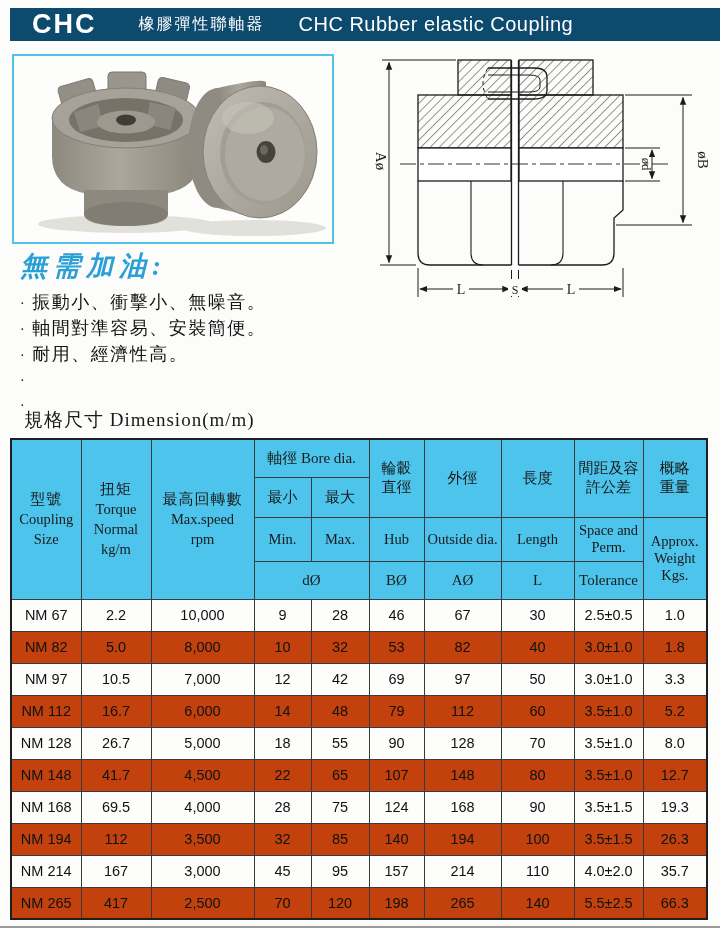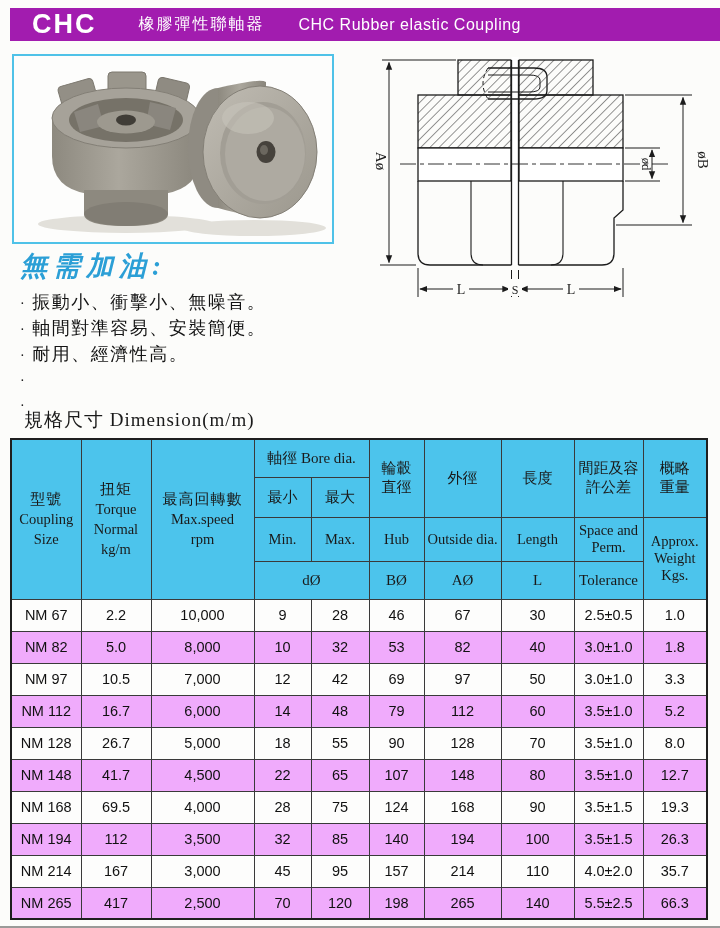--- a/index.html
+++ b/index.html
@@ -5,28 +5,28 @@
   * { margin:0; padding:0; box-sizing:border-box; }
   html,body { background:#e8e8e6; }
   #page {
     position:relative; width:720px; height:928px; margin:0 auto;
     background:#fcfcfa; overflow:hidden;
     font-family:"Liberation Serif","DejaVu Serif",serif; color:#1a1a1a;
   }
   
   #brandbar {
     position:absolute; left:10px; top:8px; width:710px; height:33px;
-    background:#a21caf; display:flex; align-items:center; color:#ffffff;
+    background:#0c4a6e; display:flex; align-items:center; color:#ffffff;
   }
   #brand {
     font-family:"Liberation Sans","DejaVu Sans",sans-serif;
     font-weight:bold; font-size:27px; letter-spacing:2px; margin-left:22px;
   }
   #title-zh { font-size:16px; margin-left:42px; letter-spacing:2px;font-family:Liberation Mono, monospace; }
-  #title-en { font-size:16px; margin-left:34px; letter-spacing:0.5px;
+  #title-en { font-size:20px; margin-left:34px; letter-spacing:0.5px;
     font-family:"Liberation Sans","DejaVu Sans",sans-serif; }
   
   #photo-frame {
     position:absolute; left:12px; top:54px; width:322px; height:190px;
     border:2px solid #4fc2e8; background:#fdfdfc;
   }
   
   #drawing { position:absolute; left:356px; top:46px; width:362px; height:292px; }
   
   #features { position:absolute; left:20px; top:248px; width:340px; }
@@ -53,21 +53,21 @@
   .tallcell { height:100%; display:flex; flex-direction:column;
               justify-content:space-evenly; align-items:center; padding:6px 0; }
   .tallcell .zh { font-size:15px; letter-spacing:1px; }
   .tallcell .en { font-size:14.5px; white-space:pre-line; line-height:20px; }
   thead .en { font-size:14.5px; }
   thead .sym { font-size:15px; }
   tbody td {
     height:32px; font-family:"Liberation Sans","DejaVu Sans",sans-serif;
     font-size:14.5px; background:#fdfdfc; color:#111;
   }
-  tbody tr.alt td { background:#f0abfc; }
+  tbody tr.alt td { background:#c2410c; }
   #page-edge { position:absolute; left:0; bottom:0; width:720px; height:2px; background:#9a9a98; }
   svg text { font-family:"Liberation Serif","DejaVu Serif",serif; fill:#1c1c1c; }
 </style>
 </head>
 <body>
 
 <div id="page">
 
   <div id="brandbar">
     <span id="brand">CHC</span>

